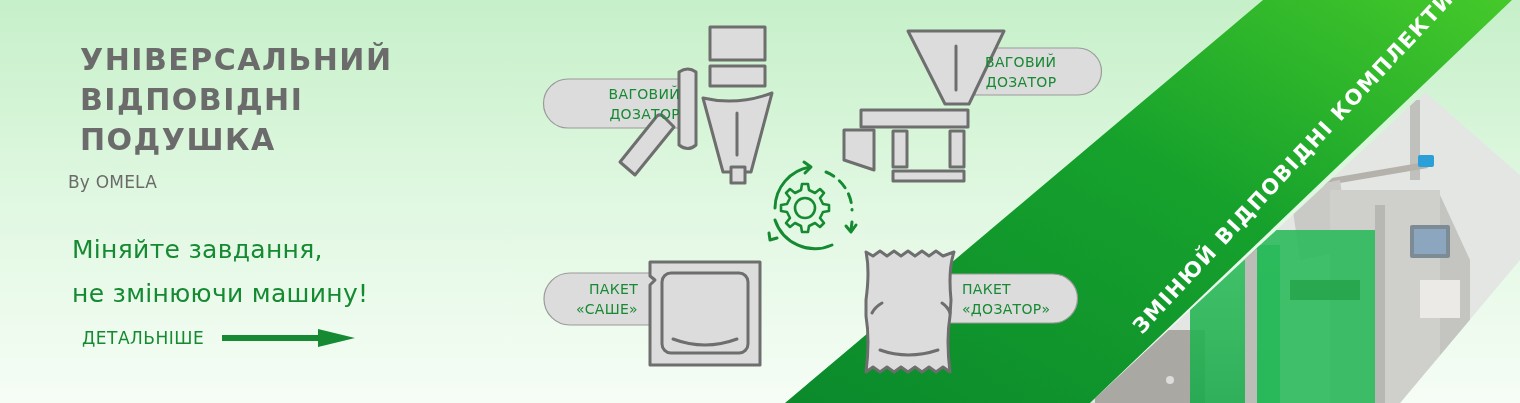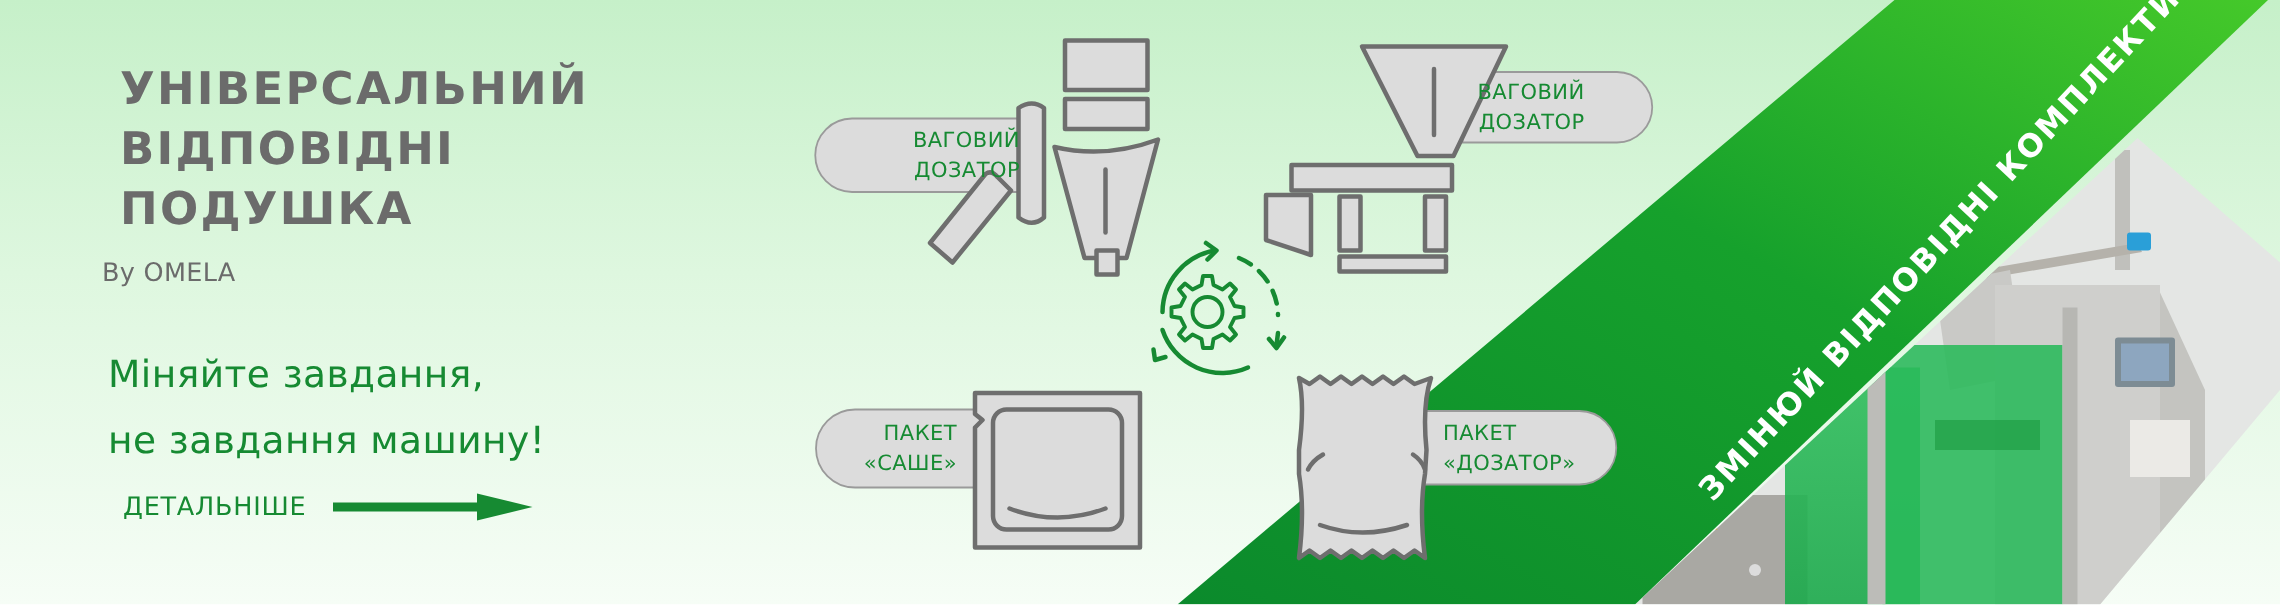--- a/index.html
+++ b/index.html
@@ -75,21 +75,21 @@
 
   <h1 class="title">
     <span>УНІВЕРСАЛЬНИЙ</span>
     <span>ВІДПОВІДНІ</span>
     <span>ПОДУШКА</span>
   </h1>
   <div class="byline">By OMELA</div>
 
   <div class="tagline">
     <span>Міняйте завдання,</span>
-    <span>не завдання машину!</span>
+    <span>не змінюючи машину!</span>
   </div>
 
   <a class="more">
     <span class="more-label">ДЕТАЛЬНІШЕ</span>
     <svg class="more-arrow" width="134" height="20" viewBox="0 0 134 20">
       <rect x="0" y="7" width="98" height="6" fill="#168a32"></rect>
       <polygon points="96,1 133,10 96,19" fill="#168a32"></polygon>
     </svg>
   </a>
 

